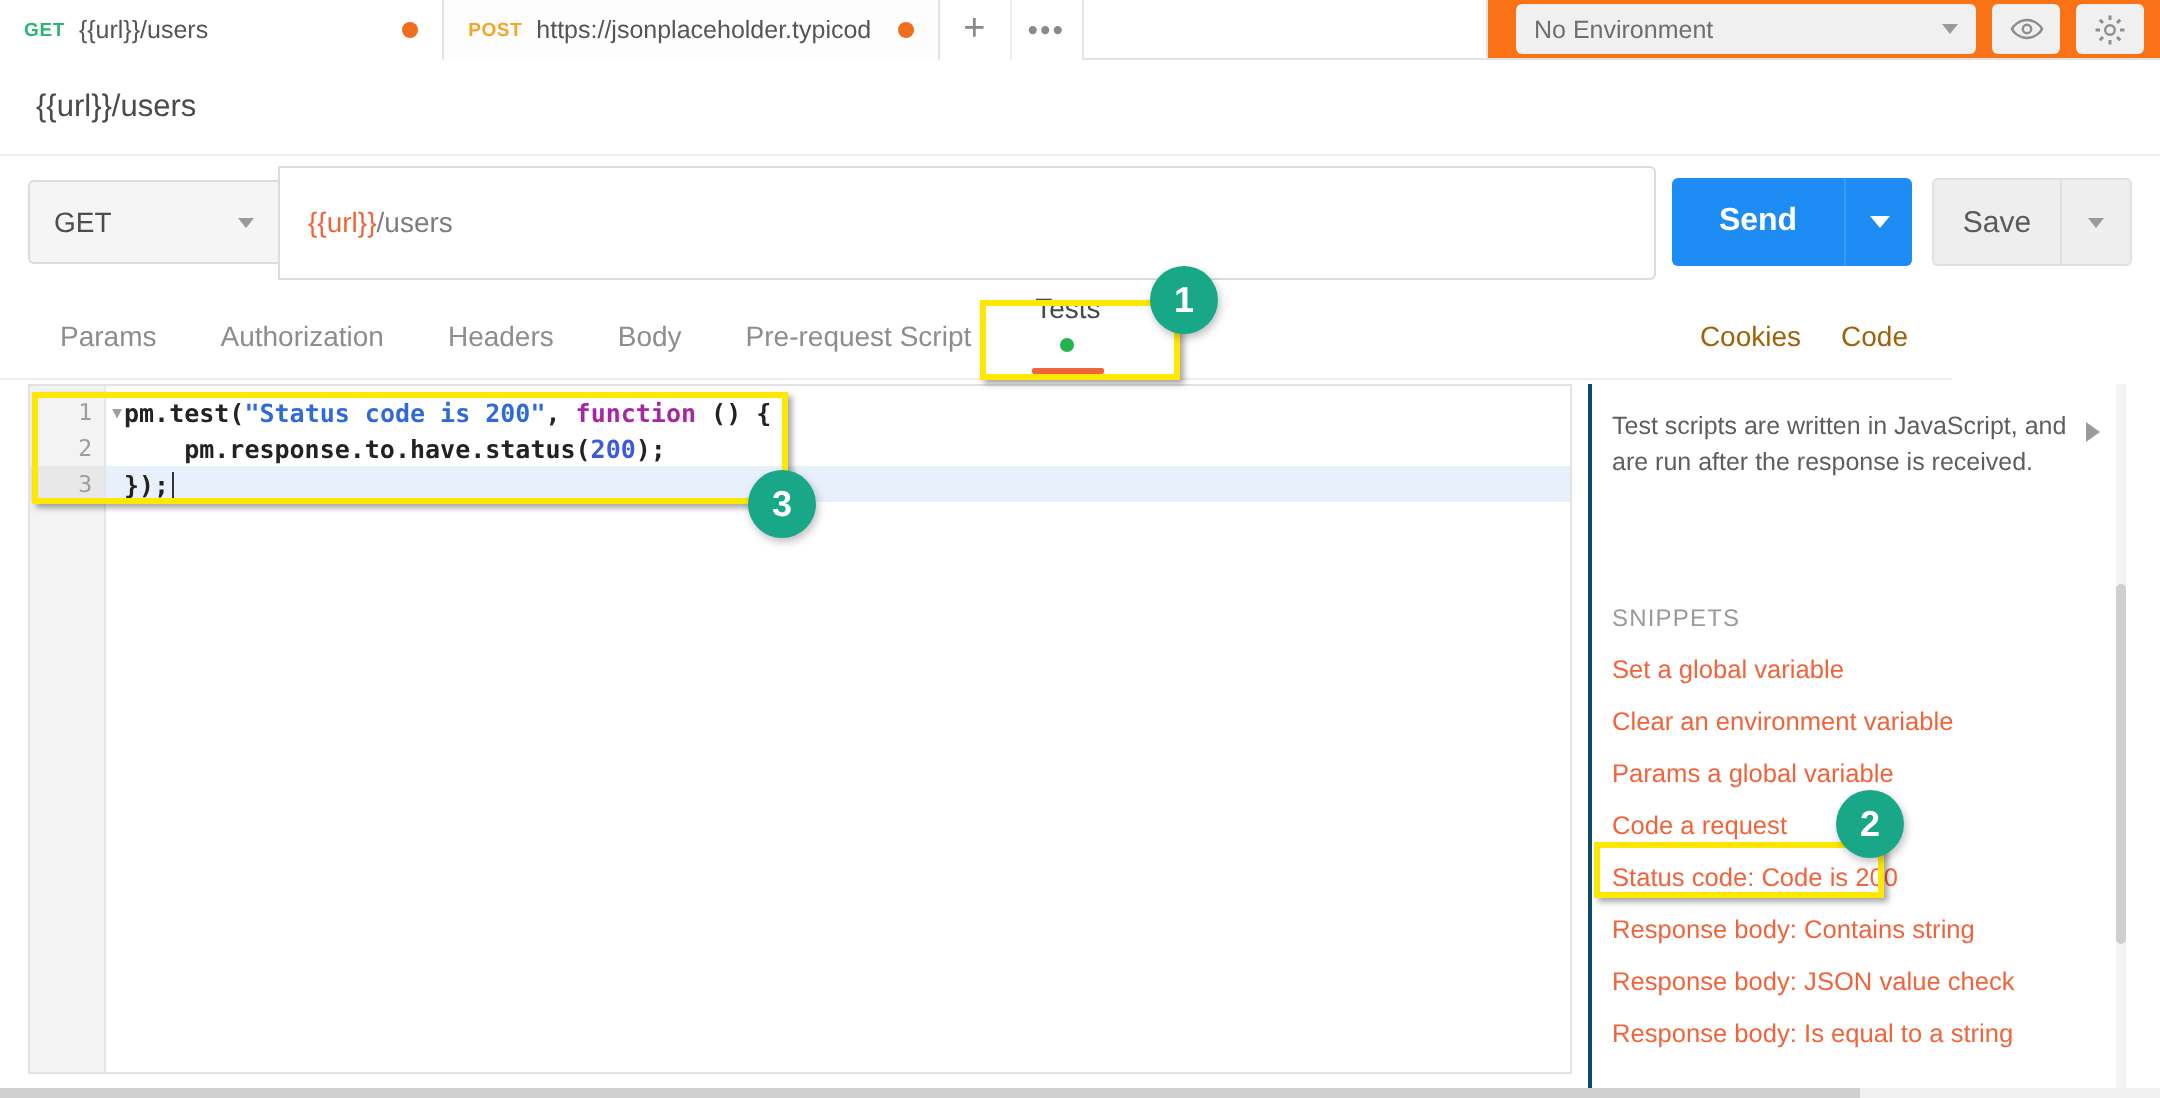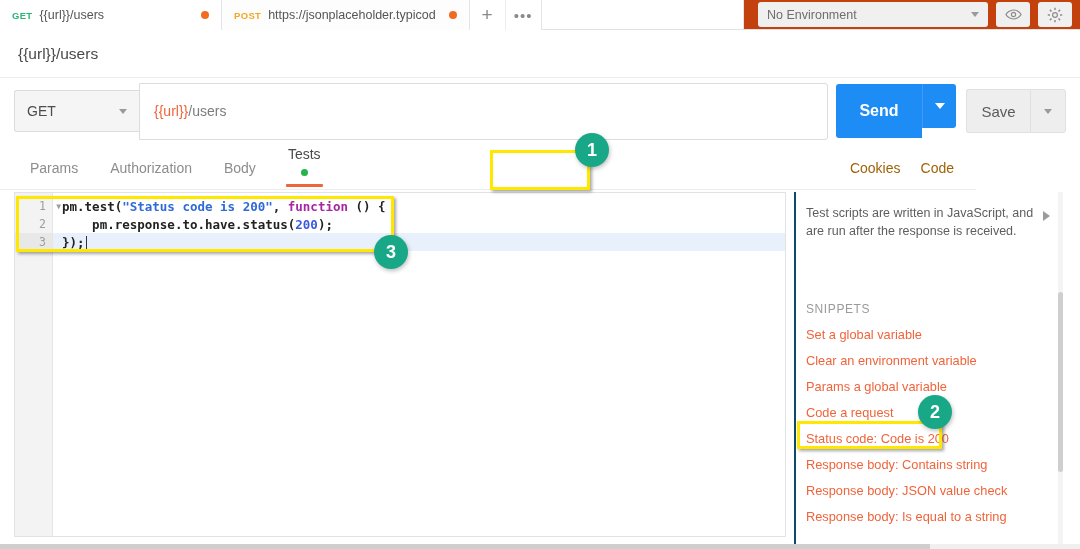--- a/index.html
+++ b/index.html
@@ -31,21 +31,21 @@
   .dot-unsaved { width: 8px; height: 8px; border-radius: 50%; background: #f26c20; display:inline-block; }
   .tab-plus, .tab-more {
     display: flex; align-items: center; justify-content: center;
     width: 36px; height: 30px; color: #8a8a8a; font-size: 19px;
     border-right: 1px solid #ededed; background: #fff;
   }
   .tab-more { font-size: 15px; letter-spacing: 1px; border-right: 1px solid #e4e4e4;}
   .tab-filler { flex: 1; background: #fff; border-right: 1px solid #e4e4e4; }
   .env-area {
     display: flex; align-items: center; gap: 8px; padding: 0 8px 0 14px;
-    background: #c2410c;
+    background: #f97316;
   }
   .env-select {
     width: 230px; height: 25px; background: #f0f0f0; border-radius: 3px;
     display: flex; align-items: center; justify-content: space-between;
     padding: 0 9px; font-size: 12.5px; color: #6e6e6e;
   }
   .caret { width:0;height:0;border-left:4px solid transparent;border-right:4px solid transparent;border-top:5px solid #9a9a9a; }
   .icon-btn {
     width: 34px; height: 25px; background: #f0f0f0; border-radius: 3px;
     display:flex;align-items:center;justify-content:center; color:#8d8d8d;
@@ -68,21 +68,21 @@
     display:flex; align-items:center; justify-content:space-between; padding: 0 12px;
     font-size: 14px; color:#4d4d4d;
   }
   .url-input {
     flex:1; height:57px; background:#fff; border:1px solid #dcdcdc;
     border-radius:0 3px 3px 0; display:flex; align-items:center; padding-left:14px;
     font-size:14px; color:#7d7d7d;
   }
   .var-token { color:#f0643b; }
   .send-wrap { display:flex; margin-left: 8px; }
-  .send-btn { width:86px; height:54px; background:#1e8cf5; color:#fff; font-size:16px; font-weight:bold;
+  .send-btn { width:86px; height:44px; background:#1e8cf5; color:#fff; font-size:16px; font-weight:bold;
               display:flex;align-items:center;justify-content:center; border-radius:3px 0 0 3px; }
   .send-caret { width:34px;height:44px;background:#1e8cf5;border-radius:0 3px 3px 0;
                 display:flex;align-items:center;justify-content:center; border-left:1px solid #3d9bf7;}
   .caret-w { width:0;height:0;border-left:5px solid transparent;border-right:5px solid transparent;border-top:6px solid #fff; }
   .save-wrap { display:flex; margin-left: 10px; }
   .save-btn { width:64px;height:44px;background:#eeeeee;border:1px solid #e0e0e0;border-right:none;
               border-radius:3px 0 0 3px; display:flex;align-items:center;justify-content:center;
               font-size:15px;color:#5b5b5b; }
   .save-caret { width:36px;height:44px;background:#eeeeee;border:1px solid #e0e0e0;
                 border-radius:0 3px 3px 0; display:flex;align-items:center;justify-content:center; }
@@ -209,21 +209,23 @@
       <div class="save-btn">Save</div>
       <div class="save-caret">
         <span class="caret"></span>
       </div>
     </div>
   </div>
 
   <div class="tabs-row">
     <div class="rtab">Params</div>
     <div class="rtab">Authorization</div>
+    <div class="rtab">Headers</div>
     <div class="rtab">Body</div>
+    <div class="rtab">Pre-request Script</div>
     <div class="rtab active">
       <span>Tests</span>
       <span class="green-dot"></span>
     </div>
     <div class="tabs-right">
       <span class="link-o">Cookies</span>
       <span class="link-o">Code</span>
     </div>
   </div>
 

